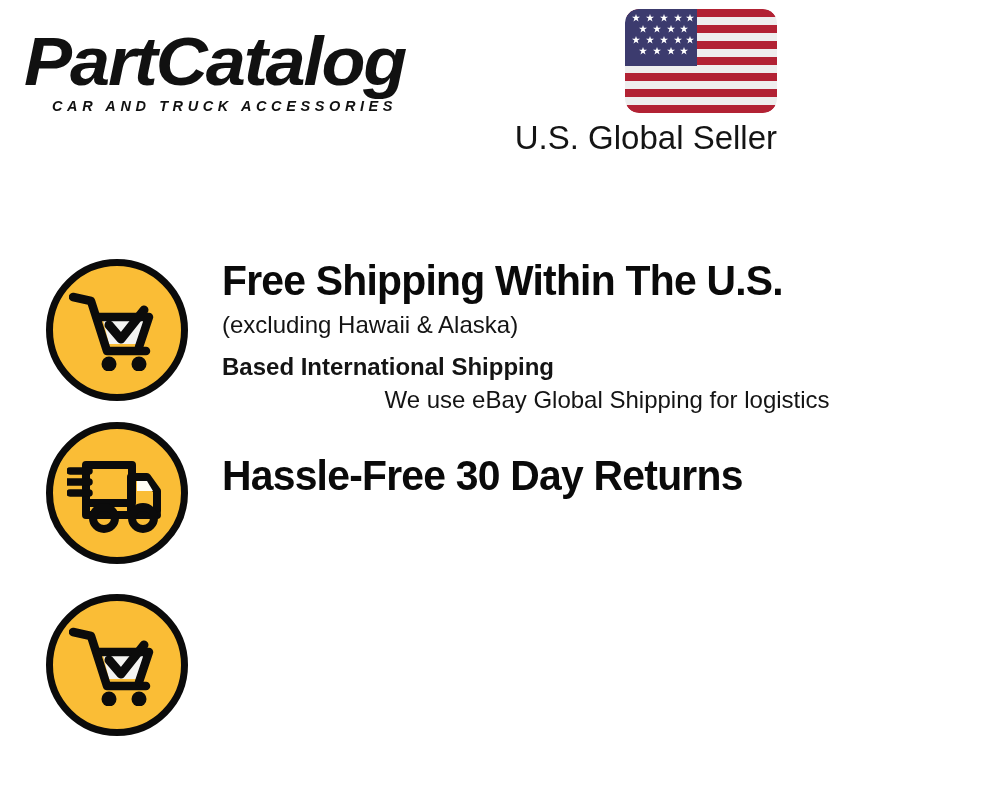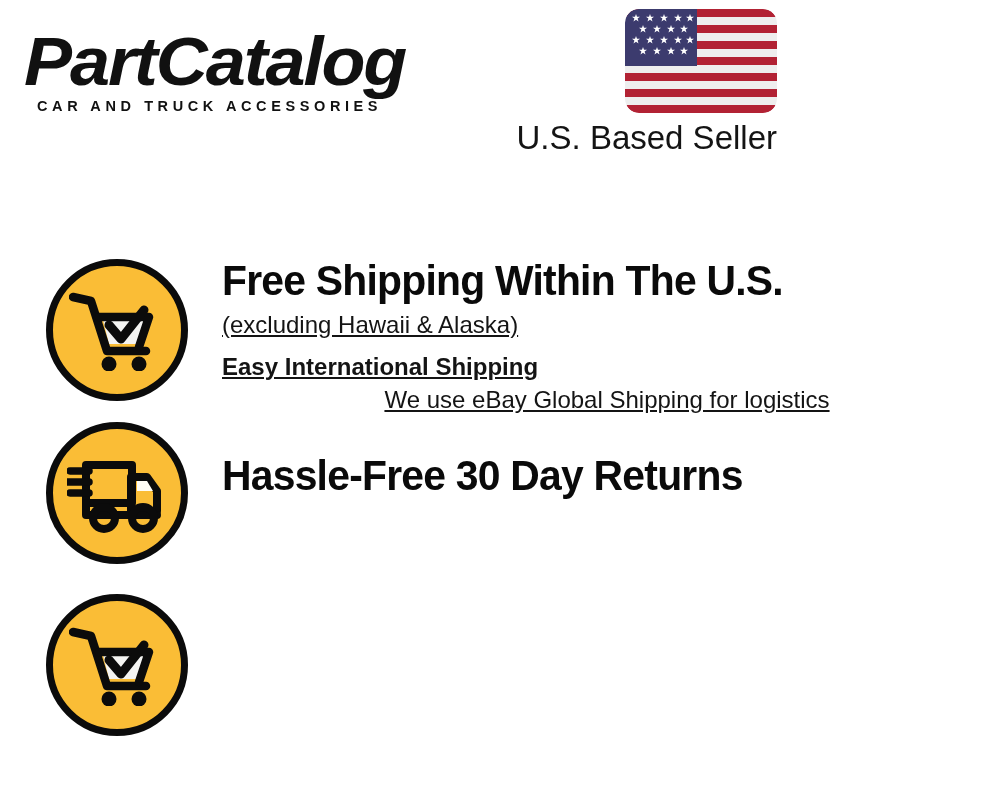--- a/index.html
+++ b/index.html
@@ -39,26 +39,27 @@
     font-size: 68px;
     line-height: 70px;
     letter-spacing: -2px;
     color: #111111;
     transform: scaleX(1.06);
     transform-origin: left center;
     white-space: nowrap;
   }
   .logo-tag {
     font-family: "Liberation Sans", sans-serif;
+    font-style: italic;
     font-weight: bold;
     font-size: 14.5px;
     letter-spacing: 4.6px;
     color: #111111;
     margin-top: 2px;
-    margin-left: 13px;
+    margin-left: 28px;
     white-space: nowrap;
   }
 
   
   .flag-wrap {
     position: absolute;
     right: 15px;
     top: 9px;
     width: 152px;
     height: 104px;
@@ -140,21 +141,20 @@
     white-space: nowrap;
   }
   .f-sub {
     font-family: "Liberation Sans", sans-serif;
     font-weight: normal;
     font-size: 24px;
     line-height: 32px;
     color: #141414;
     margin-top: 4px;
     white-space: nowrap;
-    text-decoration: underline;
   }
   .f-sub.bold {
     font-weight: bold;
     margin-top: 10px;
   }
   .f-sub.tight {
     margin-top: 1px;
     text-align: center;
   }
 </style>
@@ -205,40 +205,40 @@
             <use href="#st" x="65" y="31"></use>
           <use href="#st" x="18" y="42"></use>
             <use href="#st" x="32" y="42"></use>
             <use href="#st" x="46" y="42"></use>
             <use href="#st" x="59" y="42"></use>
         </g>
       </g>
     </svg>
   </div>
 
-  <div class="seller-line">U.S. Based Seller</div>
+  <div class="seller-line">U.S. Global Seller</div>
 </div>
 
 <div class="features">
 
   <div class="feature-row row-0">
     <div class="badge">
       <svg width="96" height="82" viewBox="0 0 96 82">
         <path d="M33 27 L77 27 L69 55 L40 55 Z" fill="#F4F4F2"></path>
         <path d="M4 8 L22 12 L38 62 L77 62" fill="none" stroke="#0b0b0b" stroke-width="8.5" stroke-linecap="round" stroke-linejoin="round"></path>
         <path d="M30 28 L80 28 L70 58" fill="none" stroke="#0b0b0b" stroke-width="8.5" stroke-linecap="round" stroke-linejoin="round"></path>
         <path d="M40 36 L52 50 L75 21" fill="none" stroke="#0b0b0b" stroke-width="9" stroke-linecap="round" stroke-linejoin="round"></path>
         <circle cx="40" cy="75" r="7.5" fill="#0b0b0b"></circle>
         <circle cx="70" cy="75" r="7.5" fill="#0b0b0b"></circle>
       </svg>
     </div>
     <div class="feature-text">
       <div class="f-title">Free Shipping Within The U.S.</div>
       <div class="f-sub">(excluding Hawaii &amp; Alaska)</div>
-      <div class="f-sub bold">Easy International Shipping</div>
+      <div class="f-sub bold">Based International Shipping</div>
       <div class="f-sub tight">We use eBay Global Shipping for logistics</div>
     </div>
   </div>
 
   <div class="feature-row row-1">
     <div class="badge">
       <svg width="100" height="80" viewBox="0 0 100 80">
         <rect x="19" y="12" width="46" height="38" fill="none" stroke="#0b0b0b" stroke-width="8" stroke-linejoin="round"></rect>
         <path d="M64 24 L80 24 L90 38 L90 58 L64 58 Z" fill="none" stroke="#0b0b0b" stroke-width="8" stroke-linejoin="round"></path>
         <polygon points="70,28 80,28 86,38 70,38" fill="#FFFDF5"></polygon>

